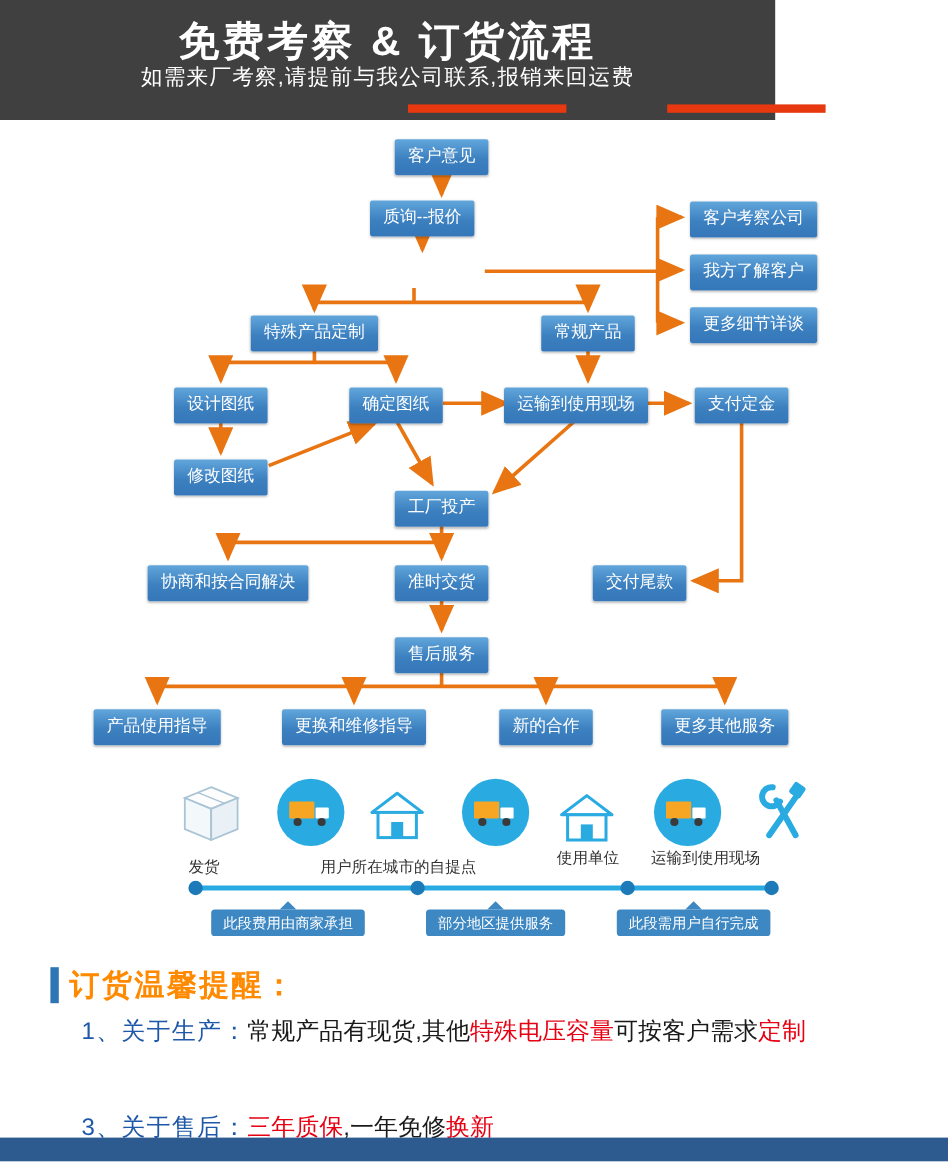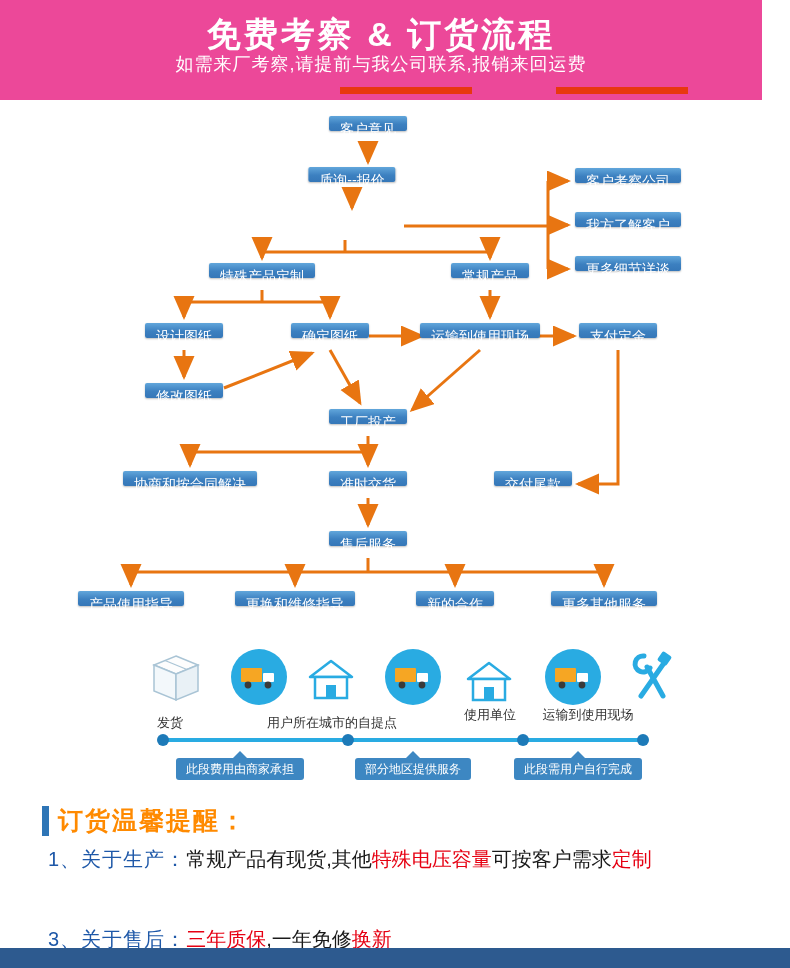--- a/index.html
+++ b/index.html
@@ -1,48 +1,48 @@
 <!DOCTYPE html>
 <html><head>
 <meta charset="utf-8">
 <style>
   * { box-sizing: border-box; }
   body { margin:0; font-family:"Liberation Sans","DejaVu Sans",sans-serif; background:#fff; }
   .page { position:relative; width:790px; height:968px; background:#ffffff; overflow:hidden; }
 
   
-  .header { position:absolute; left:0; top:0; width:762px; height:100px; background:#ec4899; }
+  .header { position:absolute; left:0; top:0; width:646px; height:100px; background:#404040; }
   .header-title { position:absolute; left:0; top:12px; width:100%; text-align:center;
     color:#ffffff; font-size:34px; font-weight:bold; letter-spacing:3px; }
   .header-subtitle { position:absolute; left:0; top:52px; width:100%; text-align:center;
     color:#ffffff; font-size:18px; letter-spacing:1px; }
   .red-bar { position:absolute; top:87px; height:7px; background:#e8380f; }
 
   
-  .fbox { position:absolute; transform:translateX(-50%); height:15px; line-height:27px;
+  .fbox { position:absolute; transform:translateX(-50%); height:30px; line-height:27px;
     padding:0 11px; white-space:nowrap; color:#fff; font-size:14px; text-align:left;
     background:linear-gradient(180deg,#61a6db 0%,#3c80c0 55%,#3577b8 100%);
     border-radius:2px; box-shadow:0 1px 2px rgba(0,0,0,.25); }
 
   .arrows { position:absolute; left:0; top:0; }
 
   
   .icon { position:absolute; }
   .stage-label { position:absolute; transform:translateX(-50%); font-size:13px; color:#333; white-space:nowrap; }
   .tl-line { position:absolute; left:160px; top:738px; width:485px; height:4px; background:#29abe2; border-radius:2px; }
   .tl-dot { position:absolute; top:734px; width:12px; height:12px; border-radius:50%; background:#1d7ab8; }
   .seg-label { position:absolute; top:758px; transform:translateX(-50%); background:#3d87c2; color:#fff;
     font-size:12px; height:22px; line-height:22px; padding:0 10px; border-radius:3px; white-space:nowrap; }
   .seg-label::before { content:""; position:absolute; top:-7px; left:50%; margin-left:-7px;
     border-left:7px solid transparent; border-right:7px solid transparent; border-bottom:7px solid #3d87c2; }
 
   
   .rem-bar { position:absolute; left:42px; top:806px; width:7px; height:30px; background:#2e75b6; }
   .rem-title { position:absolute; left:58px; top:804px; font-size:25px; font-weight:bold; color:#ff8a00; letter-spacing:2px; }
-  .rem-line { position:absolute; left:48px; font-size:20px; white-space:nowrap;text-align:center; }
+  .rem-line { position:absolute; left:68px; font-size:20px; white-space:nowrap;text-align:center; }
   .rem-label { color:#1e58a8; letter-spacing:1px; }
   .t-black { color:#1a1a1a; }
   .t-red { color:#e60012; }
 
   .footer { position:absolute; left:0; top:948px; width:790px; height:20px; background:#2d5a8f; }
 </style>
 </head>
 <body>
 
 <div class="page">

